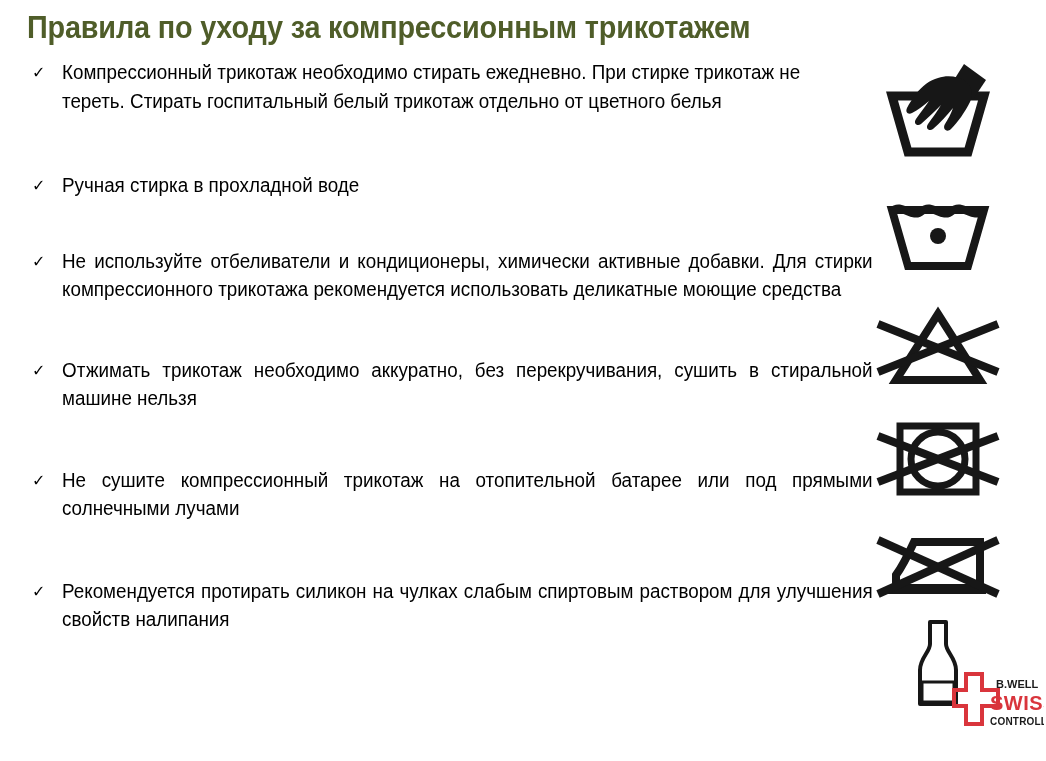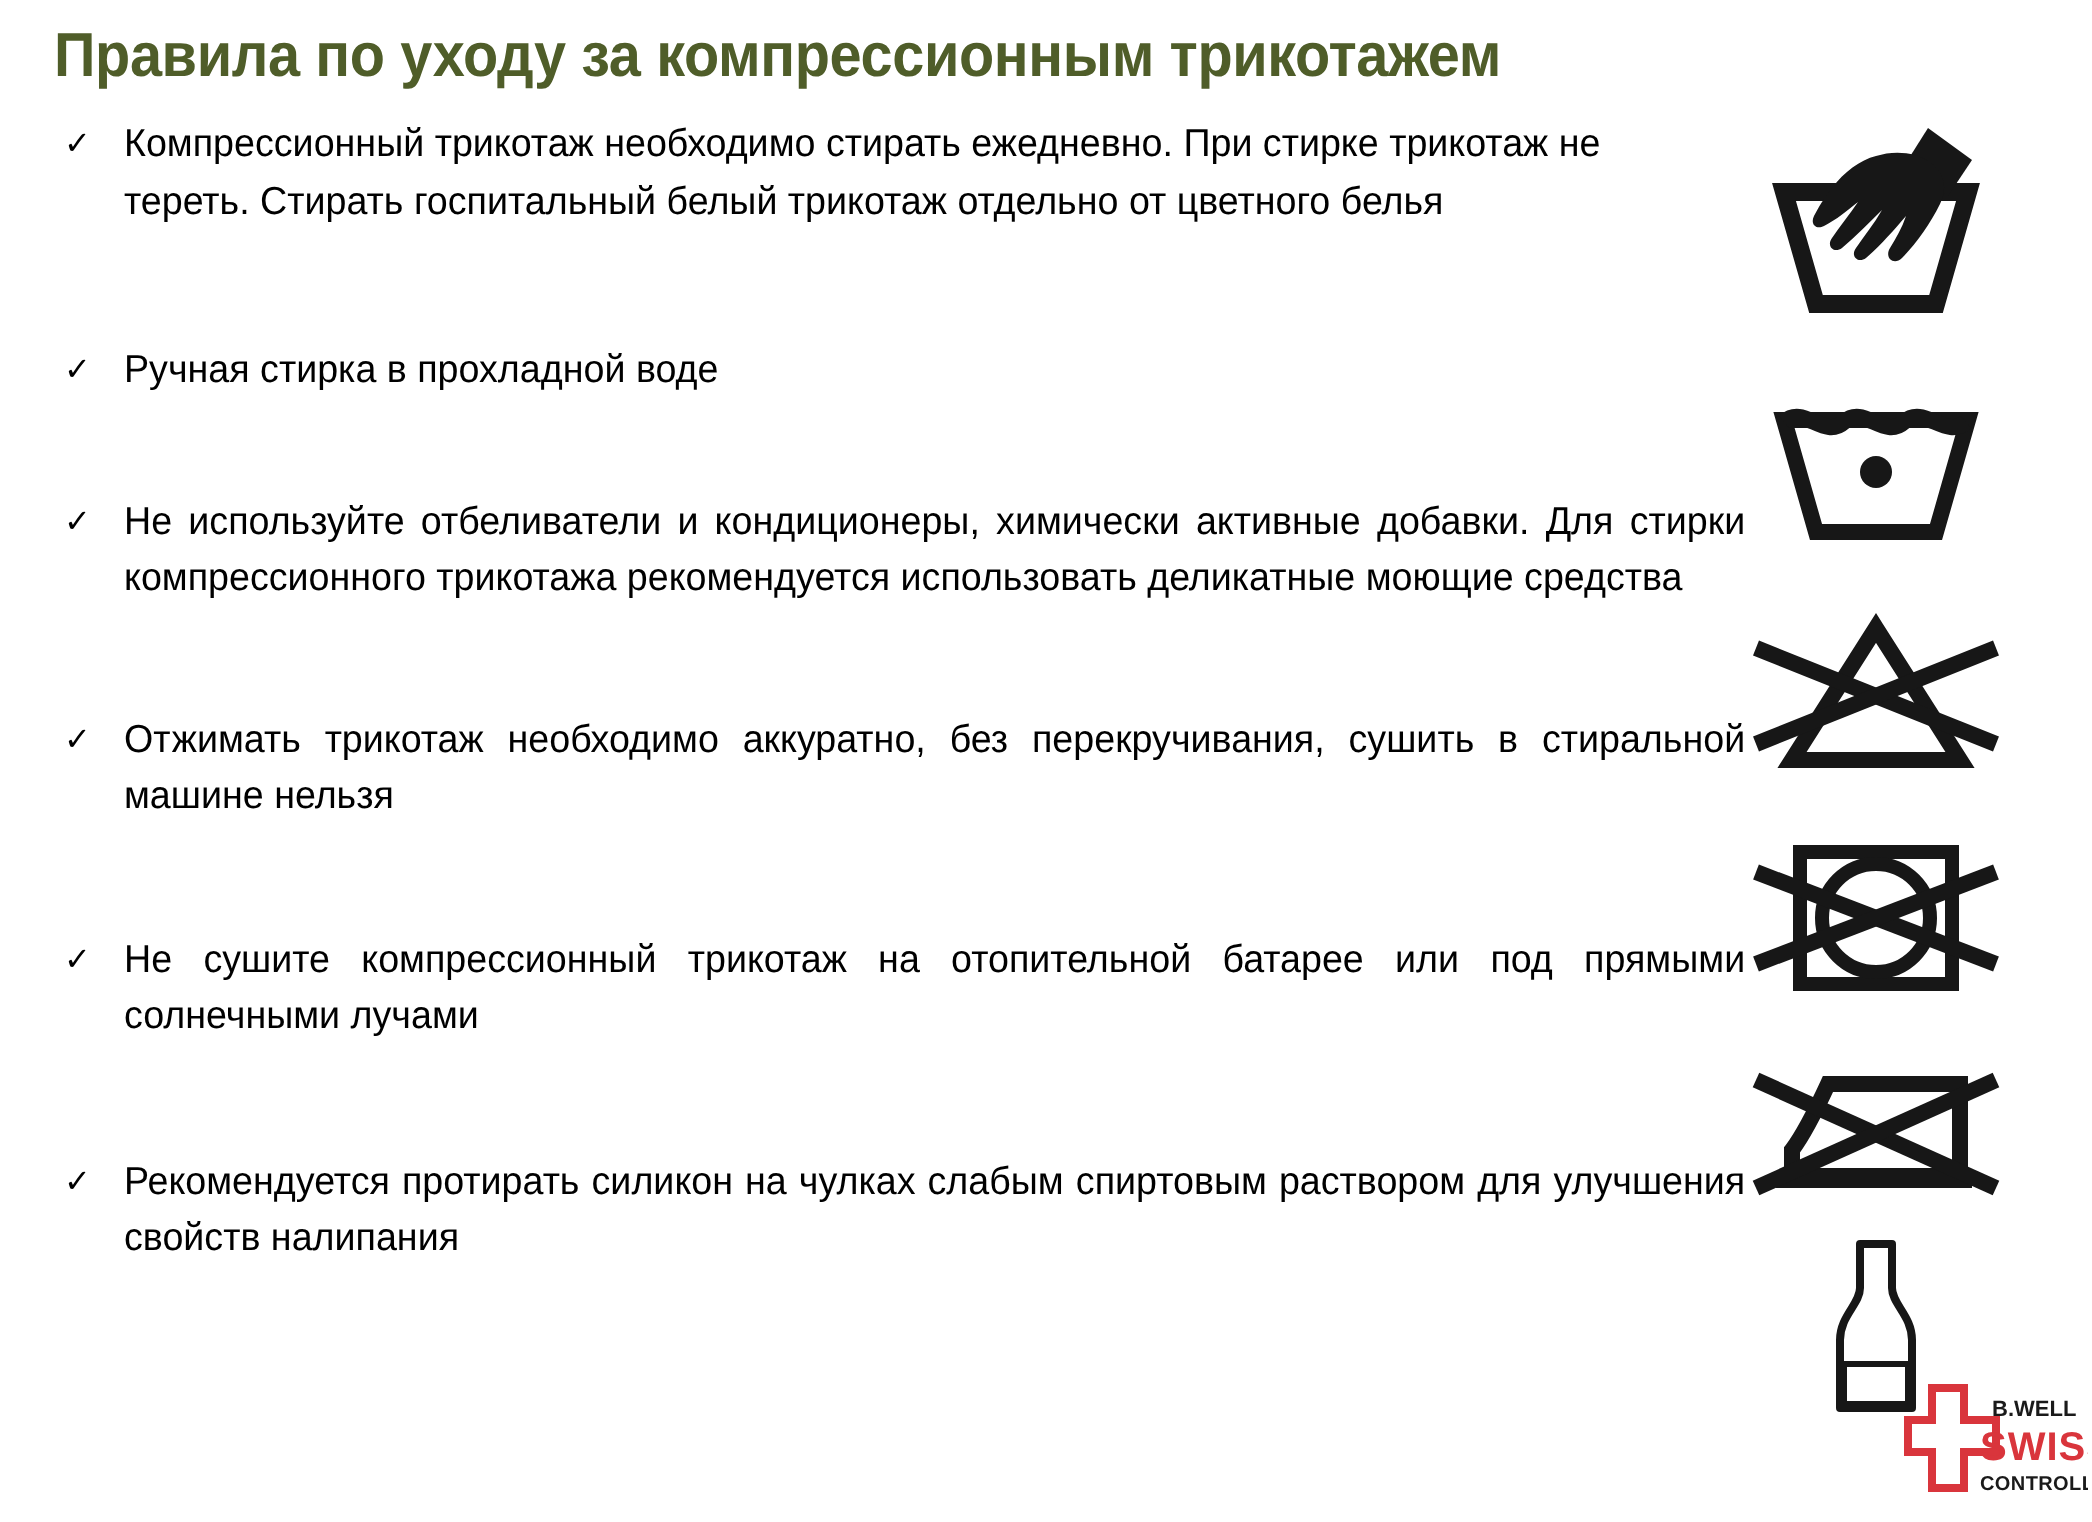--- a/index.html
+++ b/index.html
@@ -105,21 +105,21 @@
   .sym-cool-wash  { top: 196px; height: 78px;  }
   .sym-no-bleach  { top: 302px; height: 88px;  }
   .sym-no-tumble  { top: 412px; height: 94px;  }
   .sym-no-iron    { top: 522px; height: 84px;  }
   .sym-bottle     { top: 618px; height: 92px;  }
 
   
   .logo {
     position: absolute;
     left: 952px;
-    top: 688px;
+    top: 668px;
     width: 92px;
     height: 70px;
   }
   .logo svg { display: block; }
 </style>
 </head>
 <body>
 
 <div class="slide">
 

